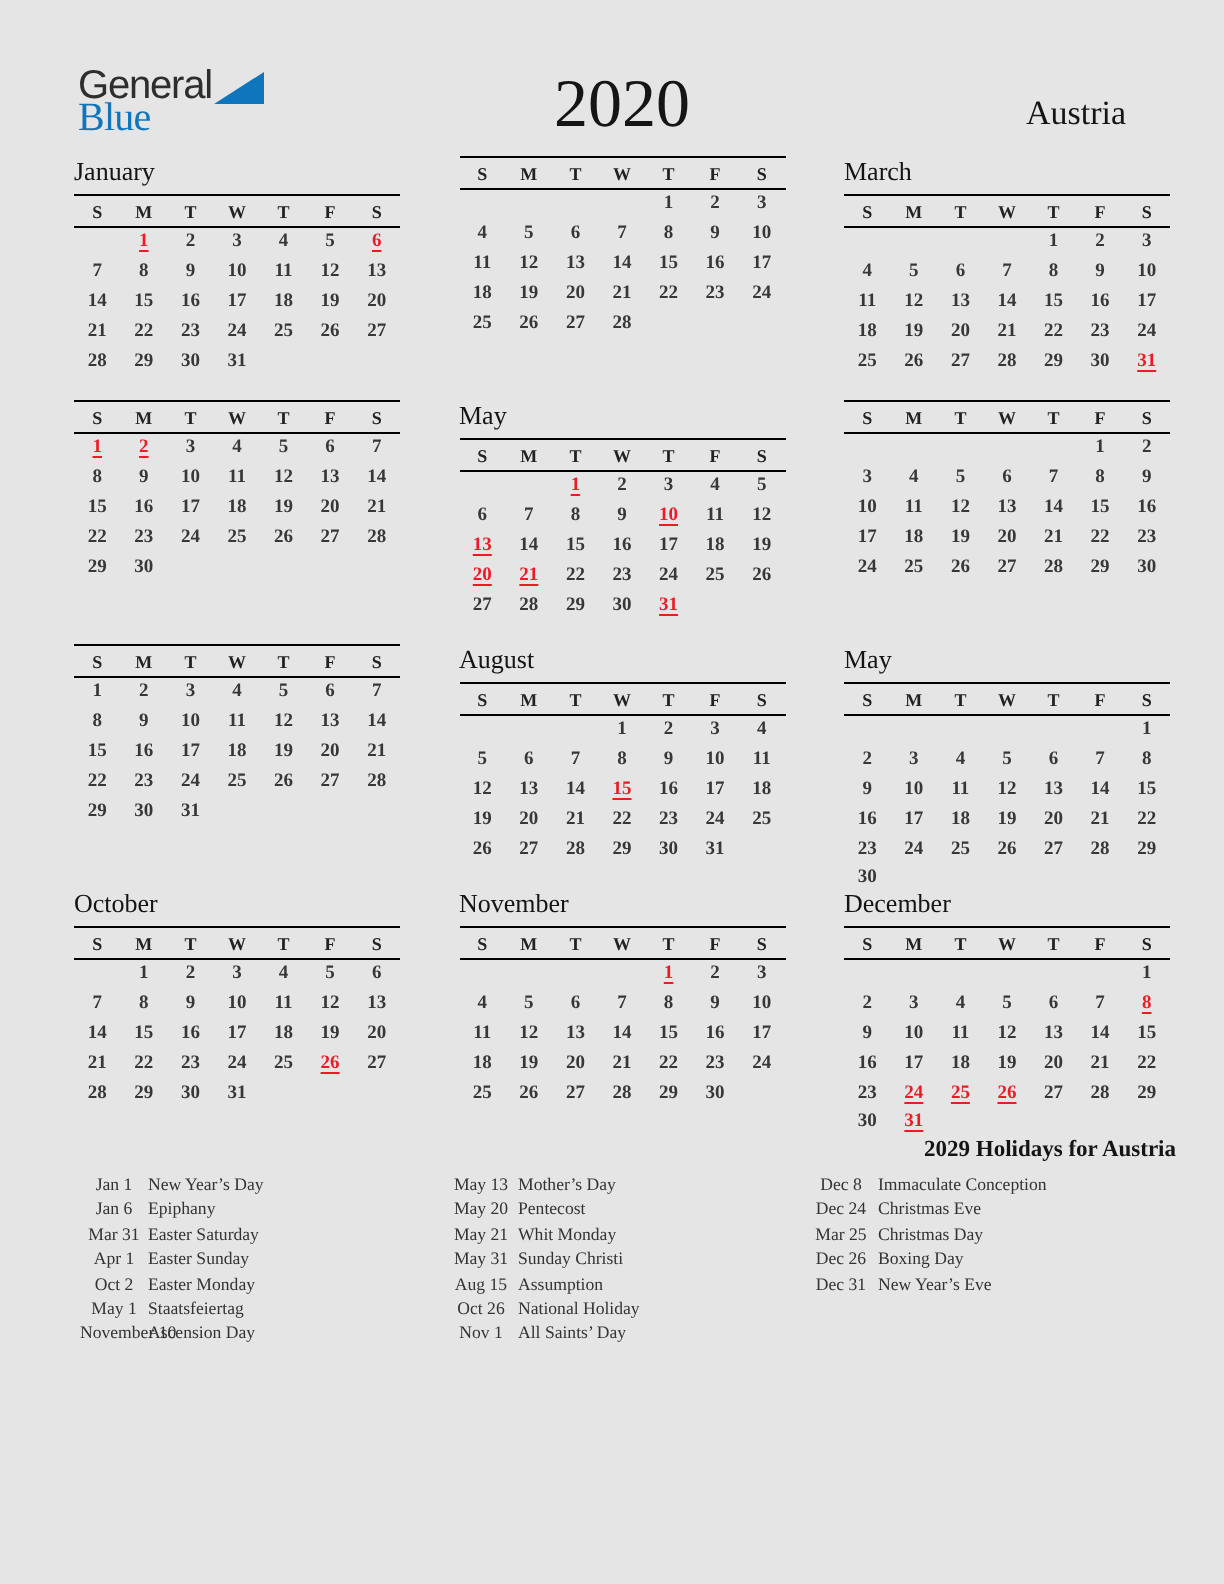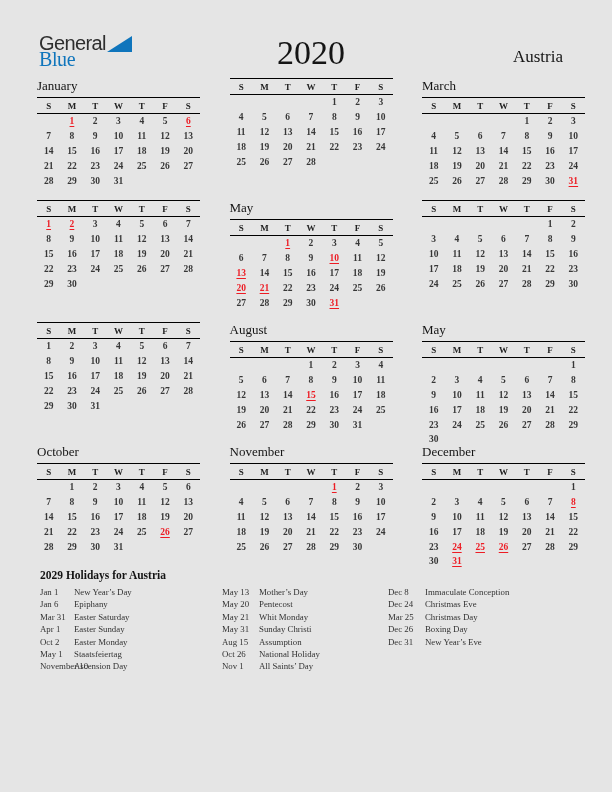--- a/index.html
+++ b/index.html
@@ -21,25 +21,25 @@
   .months{position:absolute;top:78px;left:37px;width:548px;display:grid;
           grid-template-columns:repeat(3,163px);justify-content:space-between;grid-auto-rows:122px;}
   .month-name{font-size:13px;font-weight:400;color:#141414;padding-bottom:3px;}
   .month table{border-collapse:collapse;table-layout:fixed;width:163px;}
   .month thead th{border-top:1.5px solid #000;border-bottom:1.5px solid #000;font-size:9px;font-weight:700;color:#222;height:13px;text-align:center;}
   .month td{font-size:9.5px;font-weight:700;color:var(--ink);text-align:center;height:14.8px;padding:0;}
   .month td.red{color:var(--red);text-decoration:underline;text-decoration-thickness:1px;text-underline-offset:1.5px;}
 
   
   .holidays{position:absolute;left:40px;top:569px;width:548px;}
-  .holidays-title{font-size:11.5px;font-weight:700;color:#141414;margin-bottom:5px;}
+  .holidays-title{font-size:11.5px;font-weight:700;color:#141414;margin-bottom:5px;text-align:right;}
   .holiday-cols{position:relative;}
   .hcol{position:absolute;top:0;}
-  .hcol1{left:0;} .hcol2{left:182px;} .hcol3{left:348px;}
-  .hrow{font-size:8.8px;color:#333;line-height:12.4px;white-space:nowrap;display:flex;}
+  .hcol1{left:0;} .hcol2{left:182px;} .hcol3{left:362px;}
+  .hrow{font-size:8.8px;color:#333;line-height:12.4px;white-space:nowrap;display:flex;text-align:center;}
   .hdate{width:34px;flex:none;}
   .hcol2 .hdate,.hcol3 .hdate{width:37px;}
 </style>
 </head>
 <body>
 
 <div class="page">
 
   <div class="header">
     <div class="logo">

